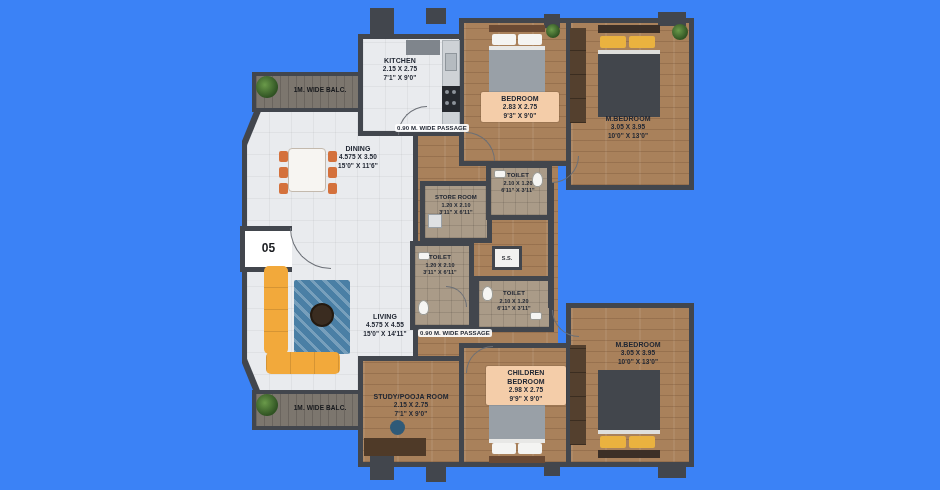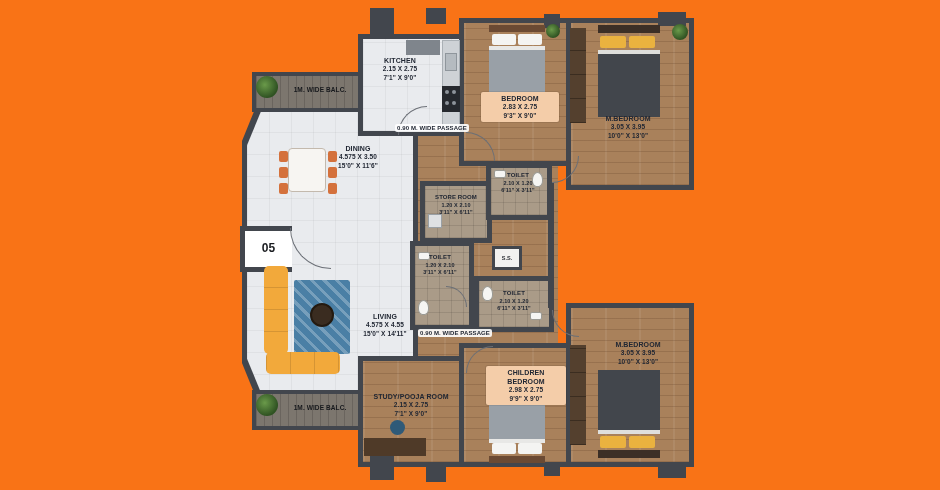--- a/index.html
+++ b/index.html
@@ -1,16 +1,16 @@
 <!DOCTYPE html>
 <html><head>
 <meta charset="utf-8">
 <style>
   html,body{margin:0;padding:0;background:#fff;}
-  #stage{position:relative;width:940px;height:490px;background:#f97316;overflow:hidden;
+  #stage{position:relative;width:940px;height:490px;background:#3b82f6;overflow:hidden;
          font-family:"Liberation Sans",sans-serif;}
   :root{
     --wall:#42464d; --wood:#a9815b; --tile:#aa9b88; --light:#e9ebee; --balc:#7c766e;
   }
   .abs{position:absolute;box-sizing:border-box;}
   
   .wood{background-color:var(--wood);
     background-image:repeating-linear-gradient(0deg, rgba(70,40,20,.18) 0 1px, transparent 1px 11px),
                      repeating-linear-gradient(90deg, rgba(255,255,255,.07) 0 2px, transparent 2px 34px);}
   .tile{background-color:var(--tile);

